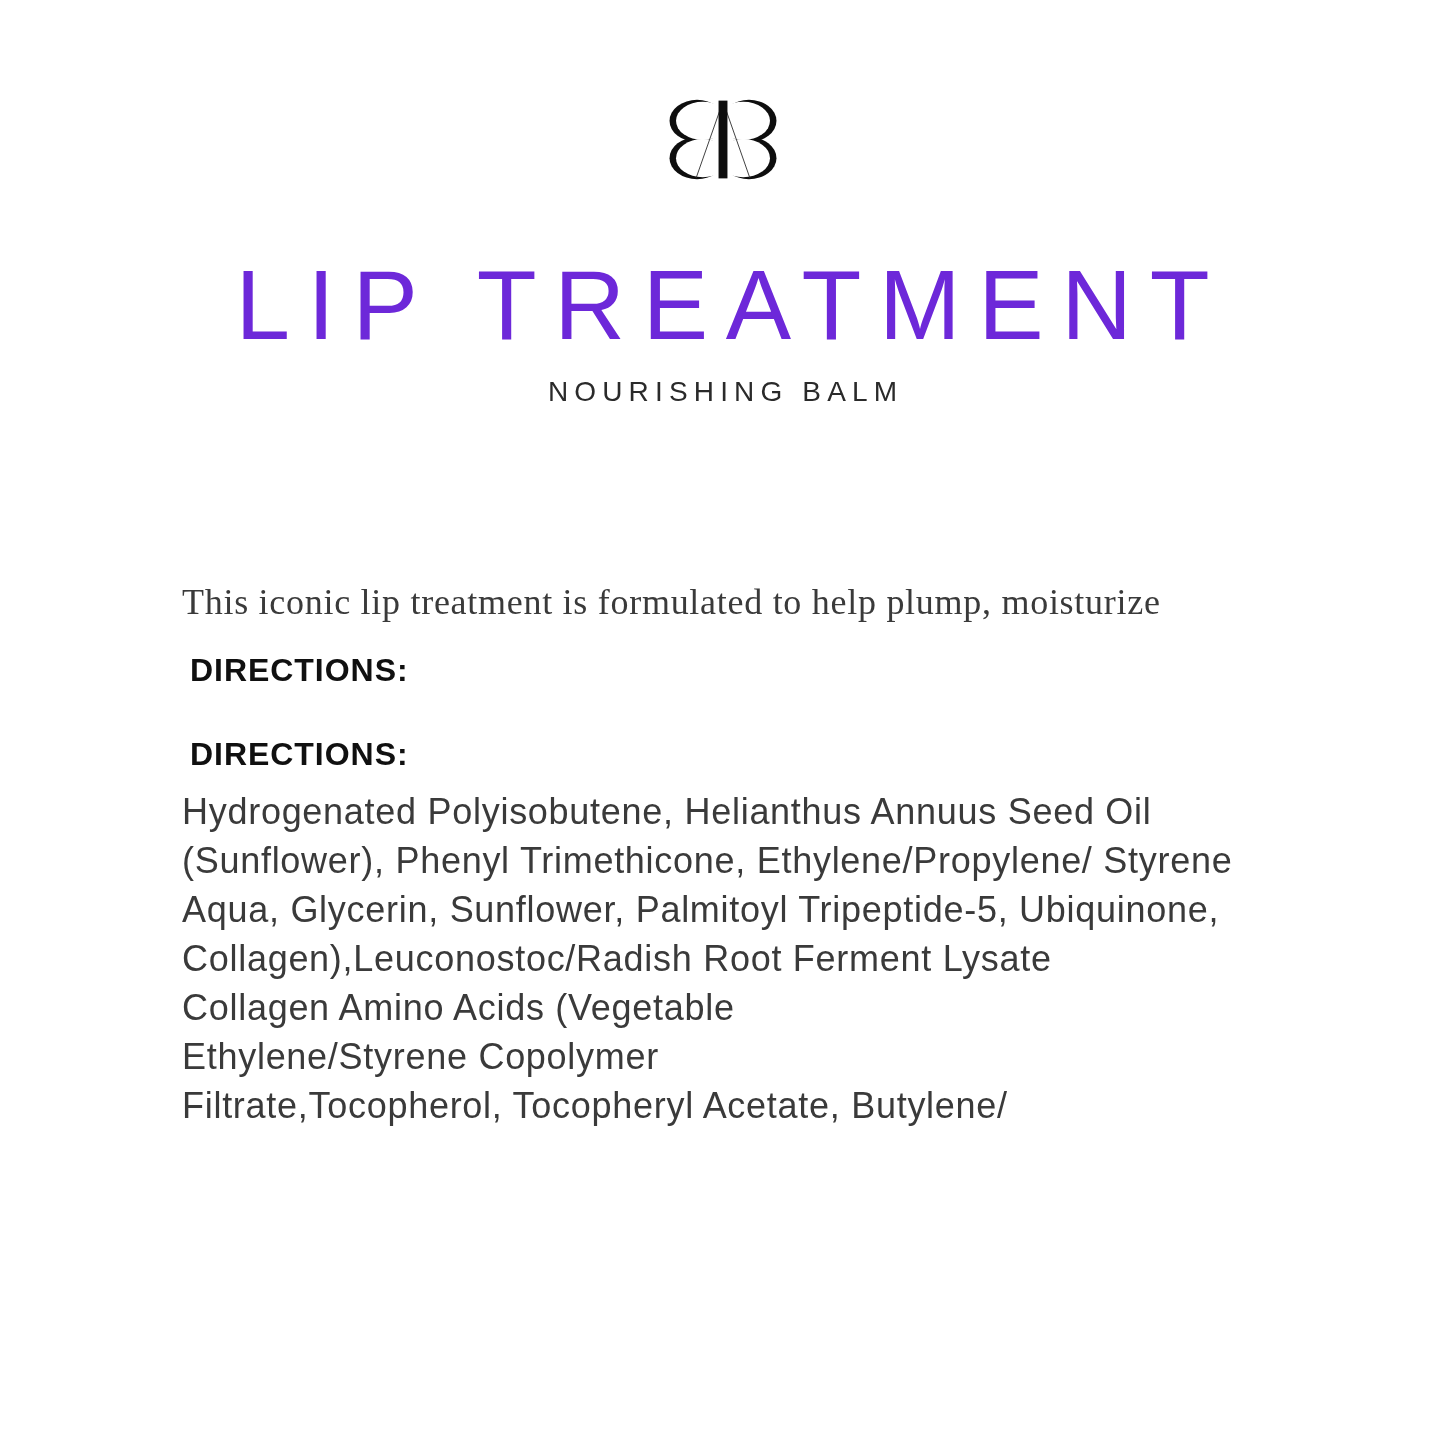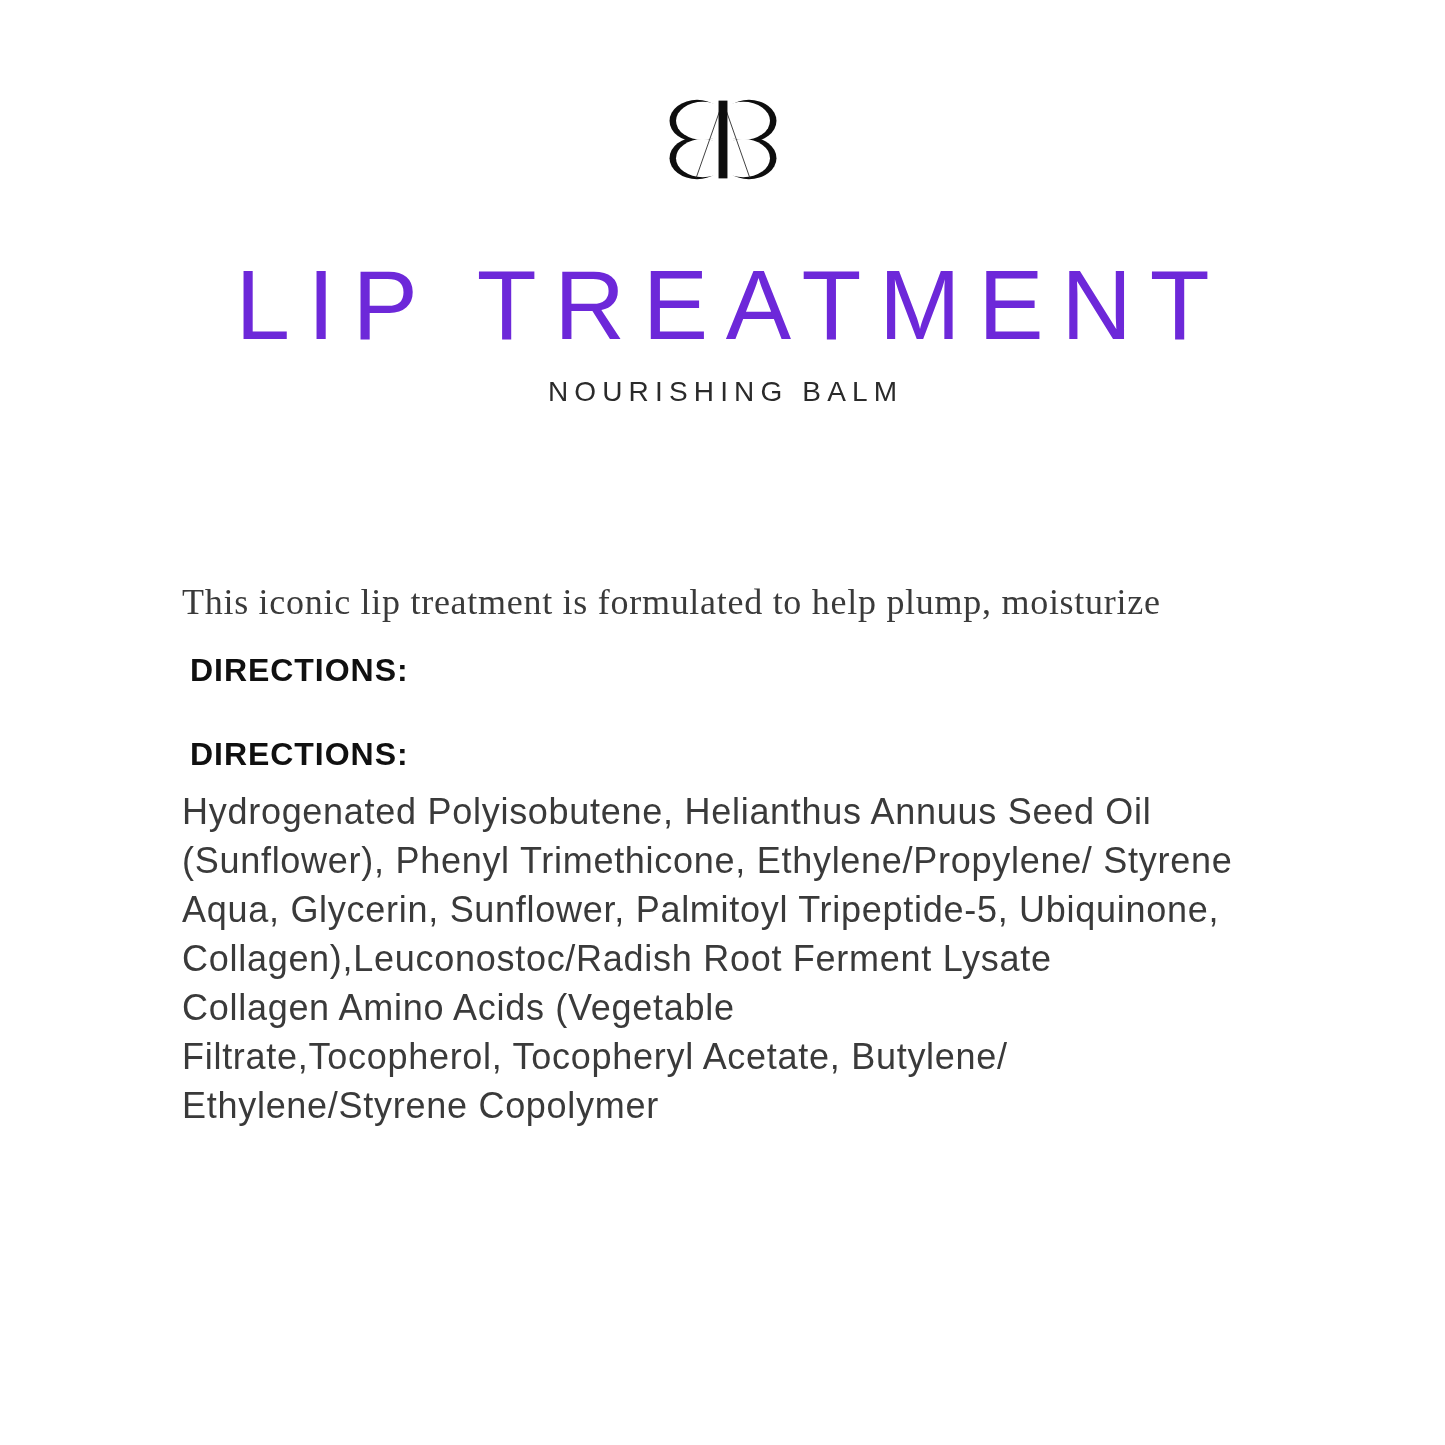--- a/index.html
+++ b/index.html
@@ -115,19 +115,19 @@
       <h2 class="h">DIRECTIONS:</h2>
     </div>
 
     <div class="block-ingredients">
       <h2 class="h">DIRECTIONS:</h2>
       <span class="line">Hydrogenated Polyisobutene, Helianthus Annuus Seed Oil</span>
       <span class="line">(Sunflower), Phenyl Trimethicone, Ethylene/Propylene/ Styrene</span>
       <span class="line">Aqua, Glycerin, Sunflower, Palmitoyl Tripeptide-5, Ubiquinone,</span>
       <span class="line">Collagen),Leuconostoc/Radish Root Ferment Lysate</span>
       <span class="line">Collagen Amino Acids (Vegetable</span>
+      <span class="line">Ethylene/Styrene Copolymer</span>
       <span class="line">Filtrate,Tocopherol, Tocopheryl Acetate, Butylene/</span>
-      <span class="line">Ethylene/Styrene Copolymer</span>
     </div>
 
   </section>
 
 </main>
 
 </body></html>

